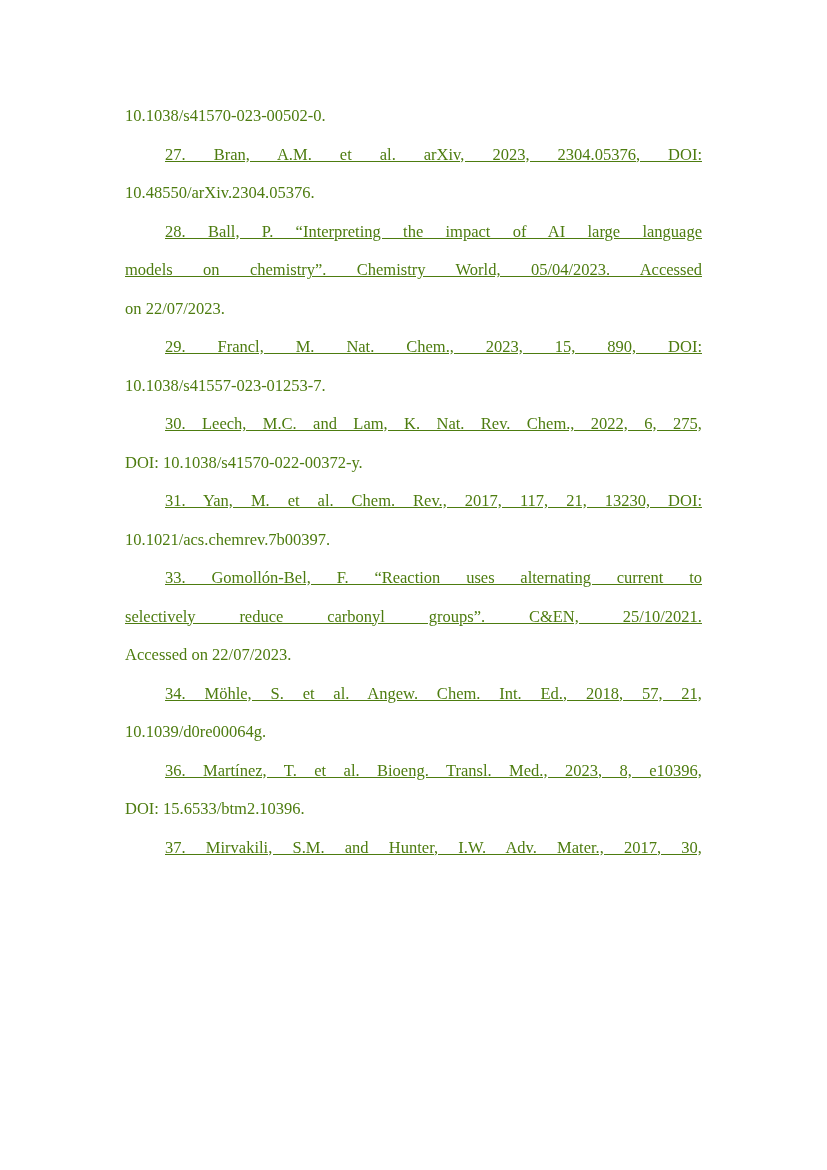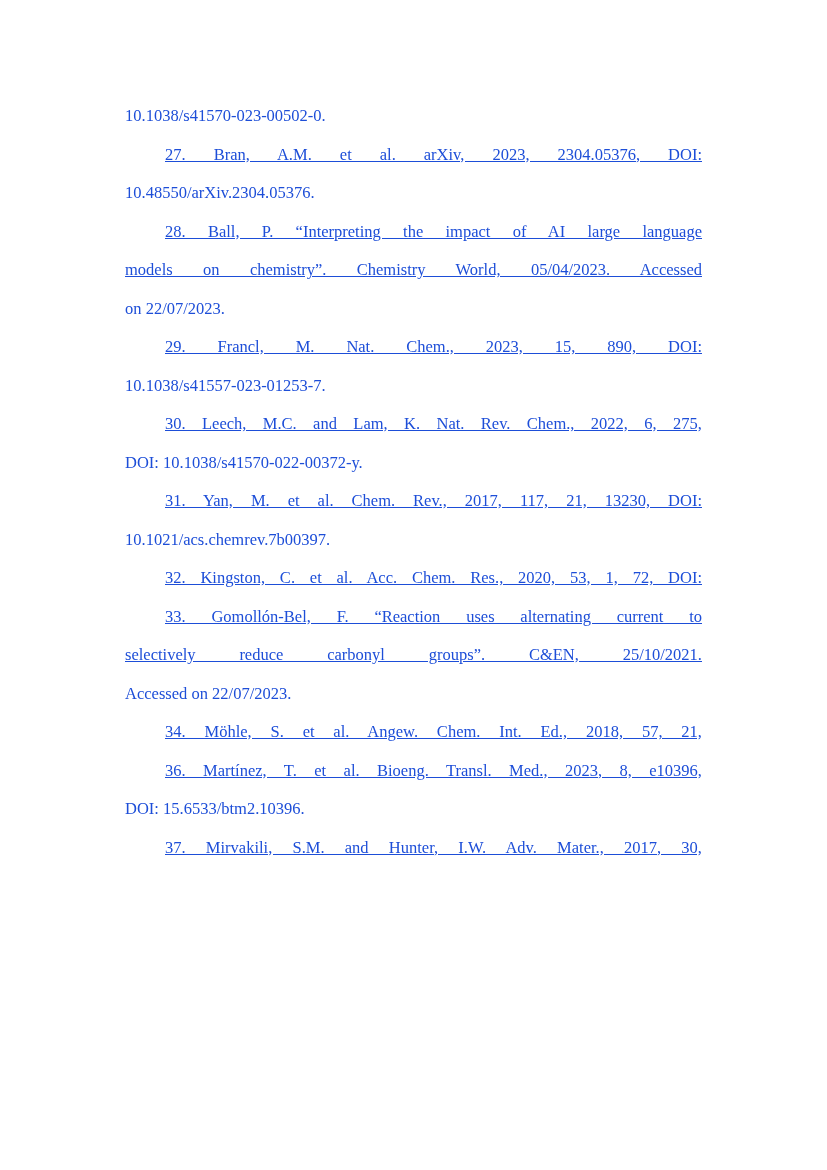--- a/index.html
+++ b/index.html
@@ -15,21 +15,21 @@
     overflow: hidden;
   }
   .refs {
     position: absolute;
     left: 125px;
     top: 97px;
     width: 577px;
     font-family: "Liberation Serif", "DejaVu Serif", serif;
     font-size: 16.5px;
     line-height: 38.5px;
-    color: #1d4ed8;
+    color: #4d7c0f;
     hyphens: none;
     -webkit-hyphens: none;
   }
   .para { margin: 0; padding: 0; }
   .line { text-align: left; }
   .line.j { text-align: justify; text-align-last: justify; text-decoration: underline; }
   .line.i { text-indent: 40px; }
 </style>
 </head>
 <body>
@@ -61,34 +61,34 @@
       <div class="line i j">30. Leech, M.C. and Lam, K. Nat. Rev. Chem., 2022, 6, 275,</div>
       <div class="line">DOI: 10.1038/s41570-022-00372-y.</div>
     </div>
 
     <div class="para">
       <div class="line i j">31. Yan, M. et al. Chem. Rev., 2017, 117, 21, 13230, DOI:</div>
       <div class="line">10.1021/acs.chemrev.7b00397.</div>
     </div>
 
     <div class="para">
-      <div class="line i j">32. Kingston, C. et al. Acc. Chem. Res., 2020, 53, 1, 72, DOI:</div>
     </div>
 
     <div class="para">
       <div class="line i j">33. Gomollón-Bel, F. “Reaction uses alternating current to</div>
       <div class="line j">selectively reduce carbonyl groups”. C&amp;EN, 25/10/2021.</div>
       <div class="line">Accessed on 22/07/2023.</div>
     </div>
 
     <div class="para">
       <div class="line i j">34. Möhle, S. et al. Angew. Chem. Int. Ed., 2018, 57, 21,</div>
     </div>
 
     <div class="para">
+      <div class="line">10.1039/d0re00064g.</div>
     </div>
 
     <div class="para">
       <div class="line i j">36. Martínez, T. et al. Bioeng. Transl. Med., 2023, 8, e10396,</div>
       <div class="line">DOI: 15.6533/btm2.10396.</div>
     </div>
 
     <div class="para">
       <div class="line i j">37. Mirvakili, S.M. and Hunter, I.W. Adv. Mater., 2017, 30,</div>
     </div>

